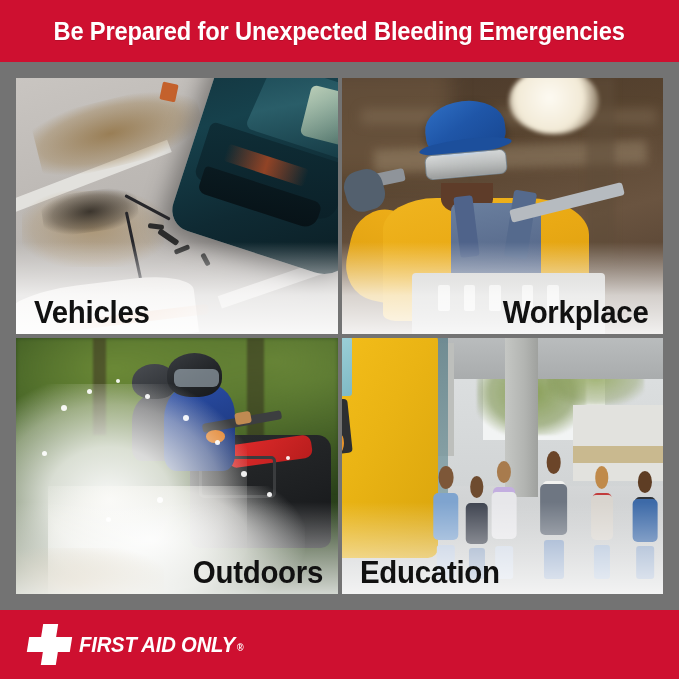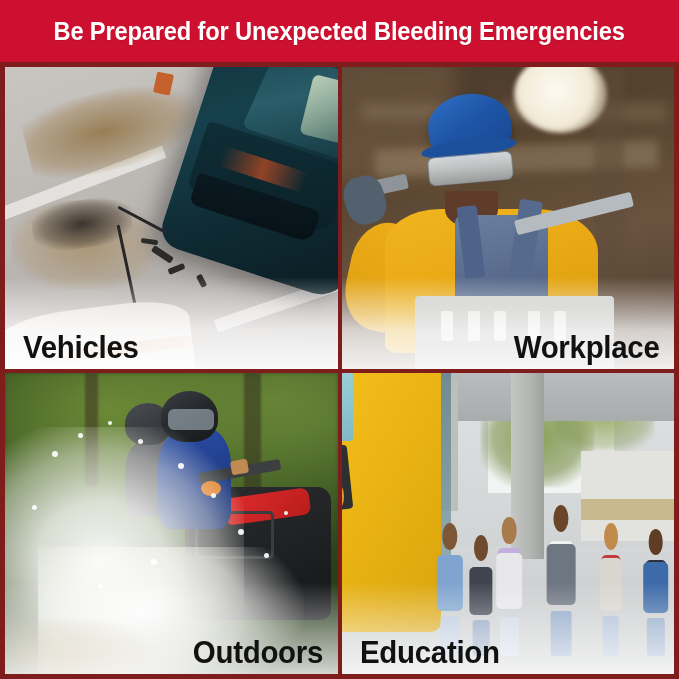--- a/index.html
+++ b/index.html
@@ -9,21 +9,21 @@
   
   .header{height:62px;flex:0 0 62px;background:#ce1030;display:flex;align-items:center;justify-content:center;}
   .header-title{
     color:#ffffff;font-weight:700;font-size:25.5px;letter-spacing:-0.2px;
     transform:scaleX(0.93);transform-origin:center;white-space:nowrap;
     text-shadow:0 1px 0 rgba(0,0,0,.12);
   }
 
   
   .grid{flex:1 1 auto;display:grid;grid-template-columns:1fr 1fr;grid-template-rows:1fr 1fr;
-        gap:4px;background:#7f1d1d;padding:5px;}
+        gap:4px;background:#737373;padding:16px;}
   .cell{position:relative;overflow:hidden;background:#d9d9d9;}
   .cell .scene{position:absolute;inset:0;}
   .cell .label{
     position:absolute;bottom:6px;color:#111;font-weight:700;font-size:31px;
     letter-spacing:-0.3px;line-height:1;white-space:nowrap;z-index:9;
     transform:scaleX(0.95);
   }
   .label.left{left:18px;transform-origin:left bottom;}
   .label.right{right:14px;transform-origin:right bottom;}
   
@@ -343,14 +343,29 @@
           <div class="e-body" style="width:70%;height:40%;background:#3d6aa8;"></div>
           <div class="e-legs" style="width:50%;height:30%;background:#8ea5c6;"></div>
         </div>
       </div>
       <div class="wash soft"></div>
       <div class="label left">Education</div>
     </div>
 
   </div>
 
+  <div class="footer">
+    <div class="logo">
+      <div class="logo-mark">
+        <div class="logo-sq" style="left:14px;top:0px;"></div>
+        <div class="logo-sq" style="left:0px;top:13px;"></div>
+        <div class="logo-sq" style="left:14px;top:13px;"></div>
+        <div class="logo-sq" style="left:28px;top:13px;"></div>
+        <div class="logo-sq" style="left:14px;top:26px;"></div>
+      </div>
+      <div class="logo-wordmark">
+        <span>FIRST AID ONLY</span>
+        <span class="logo-reg">®</span>
+      </div>
+    </div>
+  </div>
 
 </div>
 
 </body></html>

